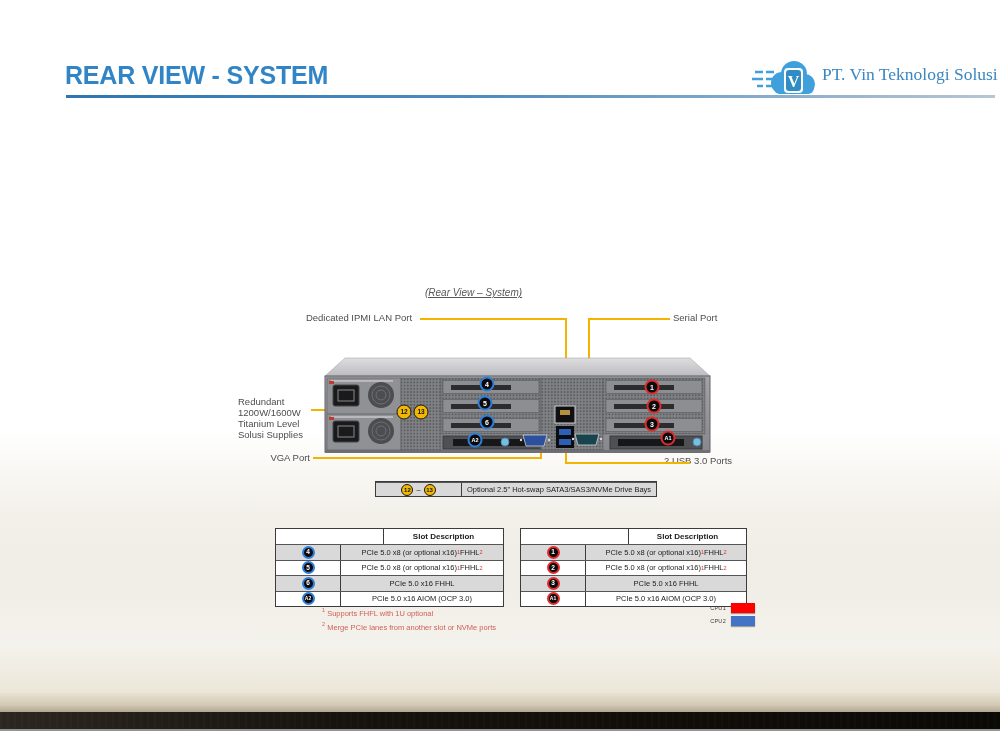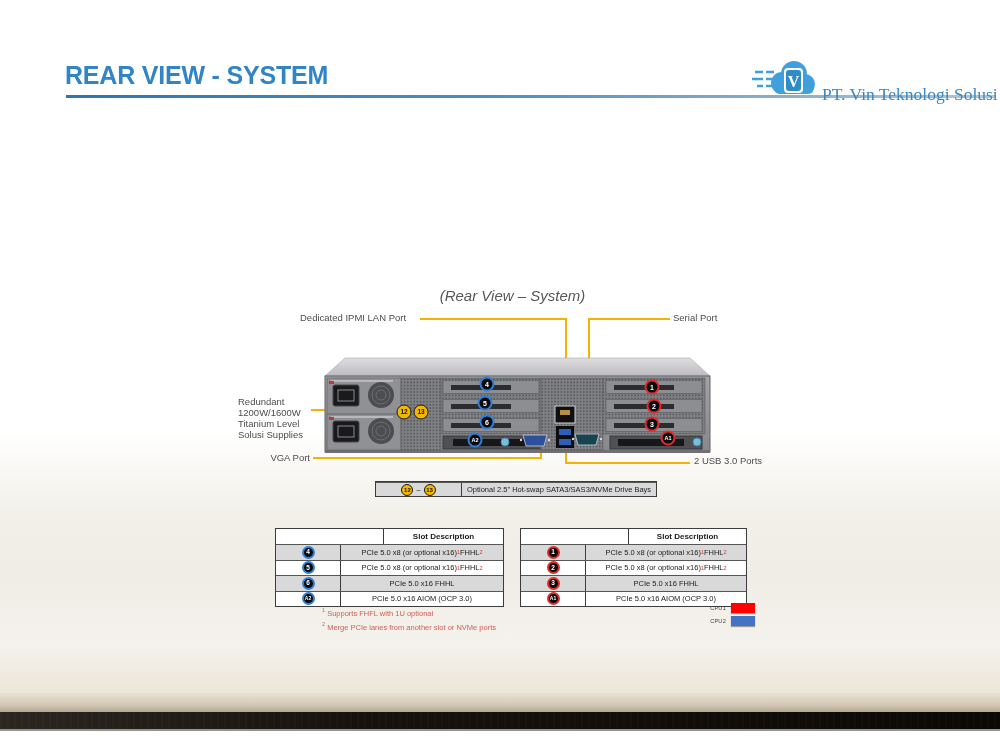--- a/index.html
+++ b/index.html
@@ -19,26 +19,26 @@
     background:repeating-linear-gradient(90deg,rgba(255,255,255,.05) 0 2px,rgba(0,0,0,0) 2px 7px);
     opacity:.35;}
 
   
   .page-title{left:65px;top:61px;font-size:25px;font-weight:800;color:#3185c6;letter-spacing:-.2px;}
   .title-underline{left:66px;top:95px;width:929px;height:3px;
     background:linear-gradient(90deg,#2d76b2 0%,#4e8cbf 45%,#b7c6d3 100%);}
 
   
   .logo{left:752px;top:56px;width:246px;height:46px;}
-  .logo-text{position:absolute;left:70px;top:28px;font-family:"Liberation Serif",serif;
+  .logo-text{position:absolute;left:70px;top:8px;font-family:"Liberation Serif",serif;
     font-size:17.5px;color:#3a87c2;white-space:nowrap;}
 
   
   .lbl{color:#4d4d50;font-size:9.5px;line-height:11px;white-space:nowrap;}
-  .caption{left:425px;top:287px;width:175px;text-align:center;font-style:italic;color:#58585a;font-size:15px;}
+  .caption{left:425px;top:287px;width:175px;text-align:left;font-style:italic;color:#58585a;font-size:10px;text-decoration:underline;}
   .line{background:#f5b301;}
 
   
   .server{left:323px;top:352px;width:392px;height:108px;}
 
   
   .badge{width:15px;height:15px;border-radius:50%;background:#0b0b0d;color:#fff;
     font-size:7px;font-weight:bold;display:flex;align-items:center;justify-content:center;
     box-sizing:border-box;transform:translate(-50%,-50%);line-height:1;}
   .ring-blue{border:2.5px solid #2f7ed8;}
@@ -104,30 +104,30 @@
     <rect x="22" y="25" width="40" height="13" rx="6" fill="#3fa0dc"></rect>
     <rect x="32" y="12" width="19" height="25" rx="4" fill="#ffffff"></rect>
     <rect x="34" y="14" width="15" height="21" rx="3" fill="#2f8dc4"></rect>
     <text x="41.5" y="31" font-family="Liberation Serif,serif" font-size="16" font-weight="bold" fill="#ffffff" text-anchor="middle">V</text>
   </svg>
   <span class="logo-text">PT. Vin Teknologi Solusi</span>
 </div>
 
 <div class="abs caption">(Rear View – System)</div>
 
-<div class="abs lbl" style="left:300px;top:312px;width:118px;text-align:left;">Dedicated IPMI  LAN Port</div>
+<div class="abs lbl" style="left:300px;top:312px;width:118px;text-align:center;">Dedicated IPMI  LAN Port</div>
 <div class="abs lbl" style="left:673px;top:312px;">Serial Port</div>
 <div class="abs lbl" style="left:238px;top:396px;width:72px;text-align:left;">
   <div>Redundant</div>
   <div>1200W/1600W</div>
   <div>Titanium Level</div>
   <div>Solusi Supplies</div>
 </div>
 <div class="abs lbl" style="left:240px;top:452px;width:70px;text-align:right;">VGA Port</div>
-<div class="abs lbl" style="left:694px;top:455px;text-align:right;">2 USB 3.0 Ports</div>
+<div class="abs lbl" style="left:664px;top:455px;text-align:right;">2 USB 3.0 Ports</div>
 
 <div class="abs line" style="left:420px;top:318px;width:147px;height:2px;"></div>
 <div class="abs line" style="left:565px;top:318px;width:2px;height:92px;"></div>
 <div class="abs line" style="left:588px;top:318px;width:2px;height:112px;"></div>
 <div class="abs line" style="left:590px;top:318px;width:80px;height:2px;"></div>
 <div class="abs line" style="left:311px;top:409px;width:34px;height:2px;"></div>
 <div class="abs line" style="left:313px;top:457px;width:229px;height:2px;"></div>
 <div class="abs line" style="left:540px;top:447px;width:2px;height:12px;"></div>
 <div class="abs line" style="left:565px;top:448px;width:2px;height:16px;"></div>
 <div class="abs line" style="left:565px;top:462px;width:125px;height:2px;"></div>

